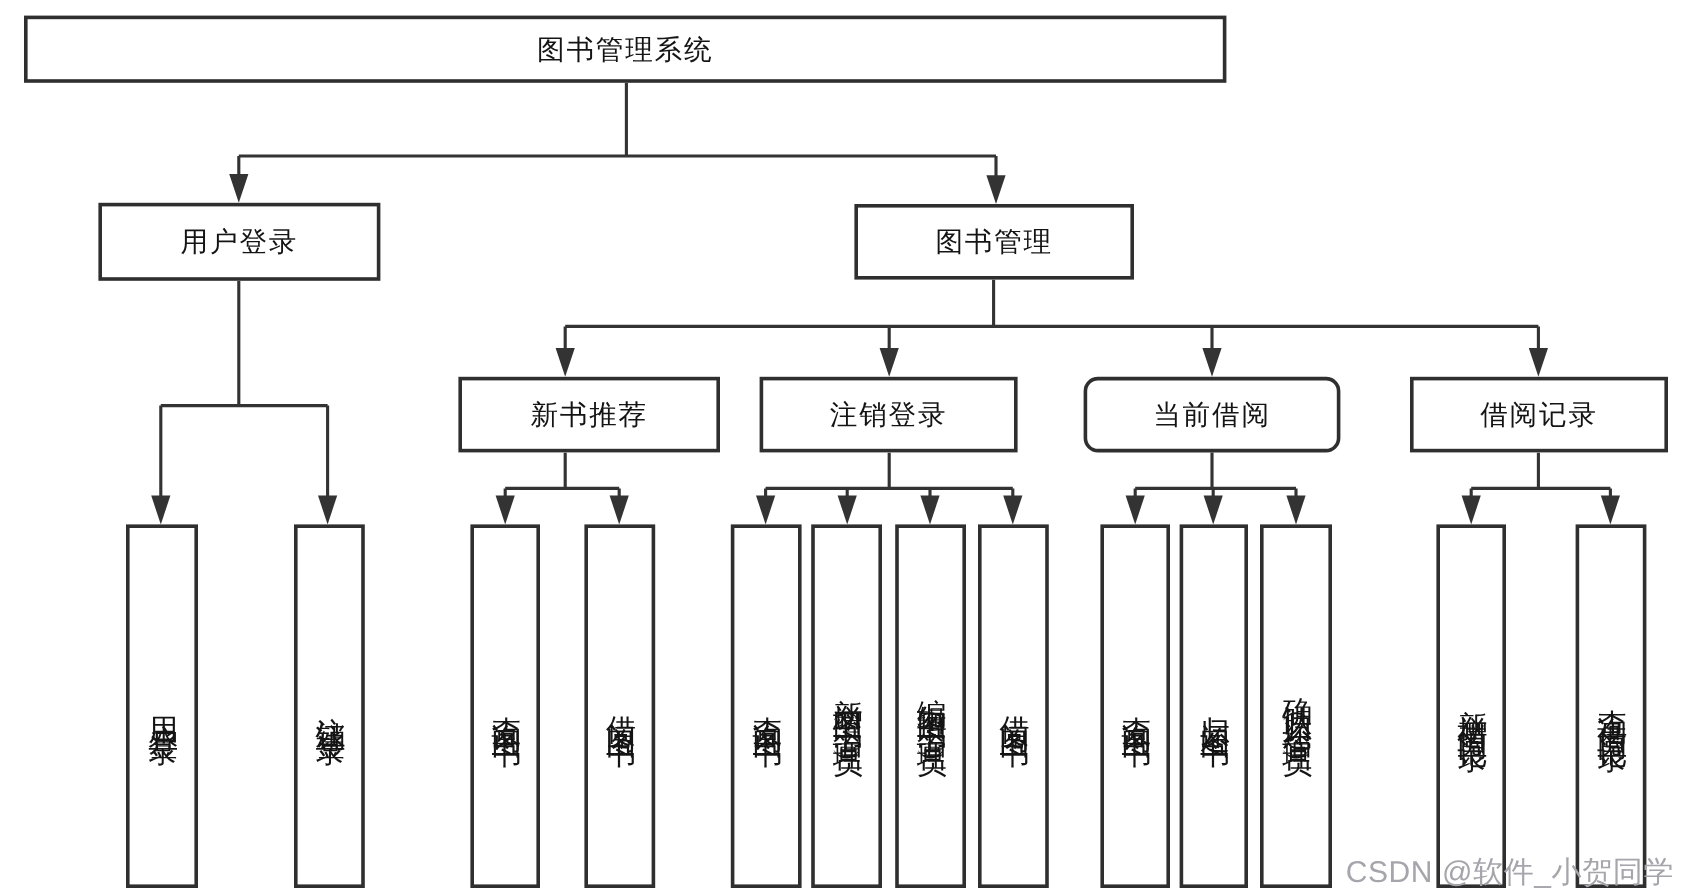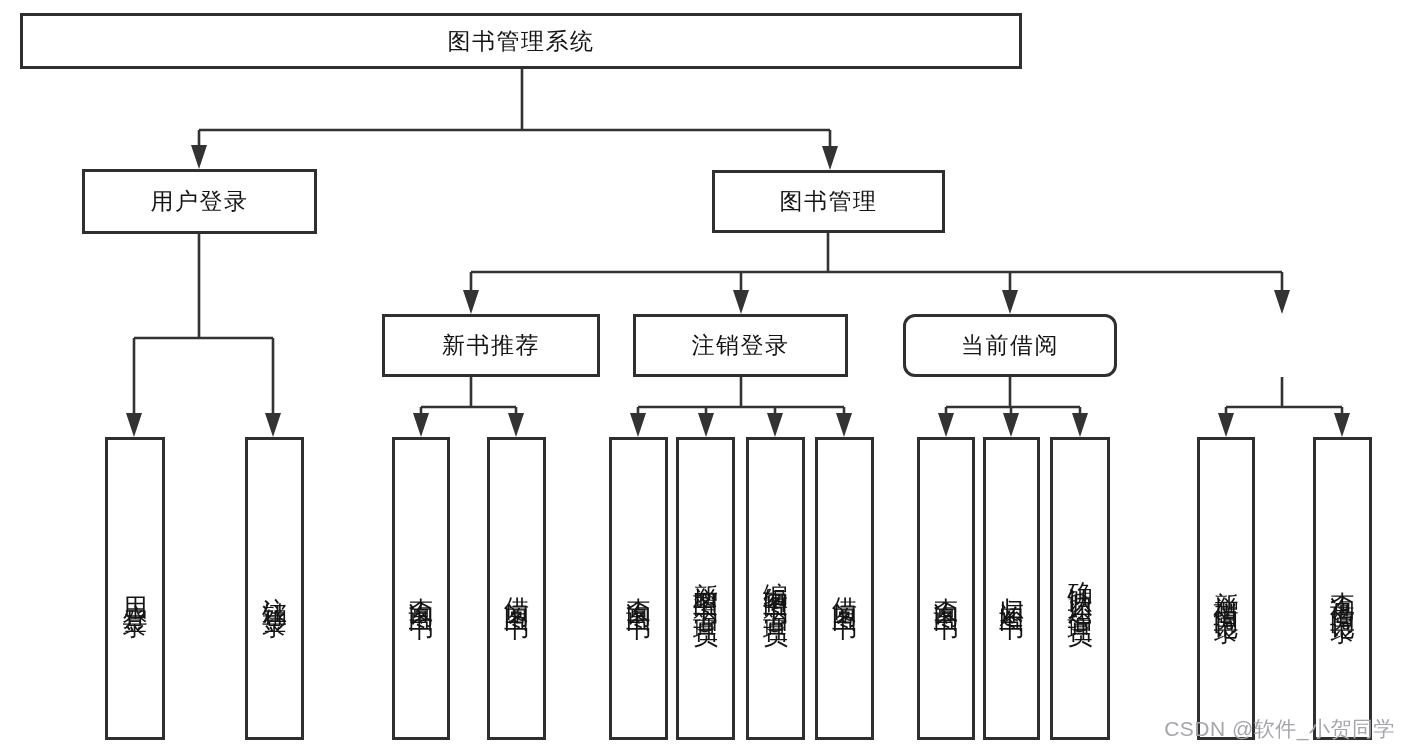--- a/index.html
+++ b/index.html
@@ -65,21 +65,21 @@
   .n-leaf-7  { left: 815px;  width: 59px; }
   .n-leaf-8  { left: 917px;  width: 58px; }
   .n-leaf-9  { left: 983px;  width: 57px; }
   .n-leaf-10 { left: 1050px; width: 60px; }
   .n-leaf-11 { left: 1197px; width: 58px; }
   .n-leaf-12 { left: 1313px; width: 59px; }
   .watermark {
     position: absolute;
     right: 10px;
     bottom: 4px;
-    font-size: 21px;
+    font-size: 25px;
     letter-spacing: 0.5px;
     color: var(--watermark, rgba(158,158,166,0.85));
     white-space: nowrap;
     pointer-events: none;
   }
 </style>
 </head>
 <body style="--background: #ffffff; --border: #2f2f2f; --line: #333333; --text: #141414; --watermark: #a5a5ac;">
 
 <div class="canvas">
@@ -129,20 +129,23 @@
 
   <div class="node box-h n-l3-0">
     <span>新书推荐</span>
   </div>
   <div class="node box-h n-l3-1">
     <span>注销登录</span>
   </div>
   <div class="node box-h n-l3-2">
     <span>当前借阅</span>
   </div>
+  <div class="node box-h n-l3-3">
+    <span>借阅记录</span>
+  </div>
 
   <div class="node box-v n-leaf-0">
     <span class="vtext">用户登录</span>
   </div>
   <div class="node box-v n-leaf-1">
     <span class="vtext">注销登录</span>
   </div>
   <div class="node box-v n-leaf-2">
     <span class="vtext">查询图书</span>
   </div>

